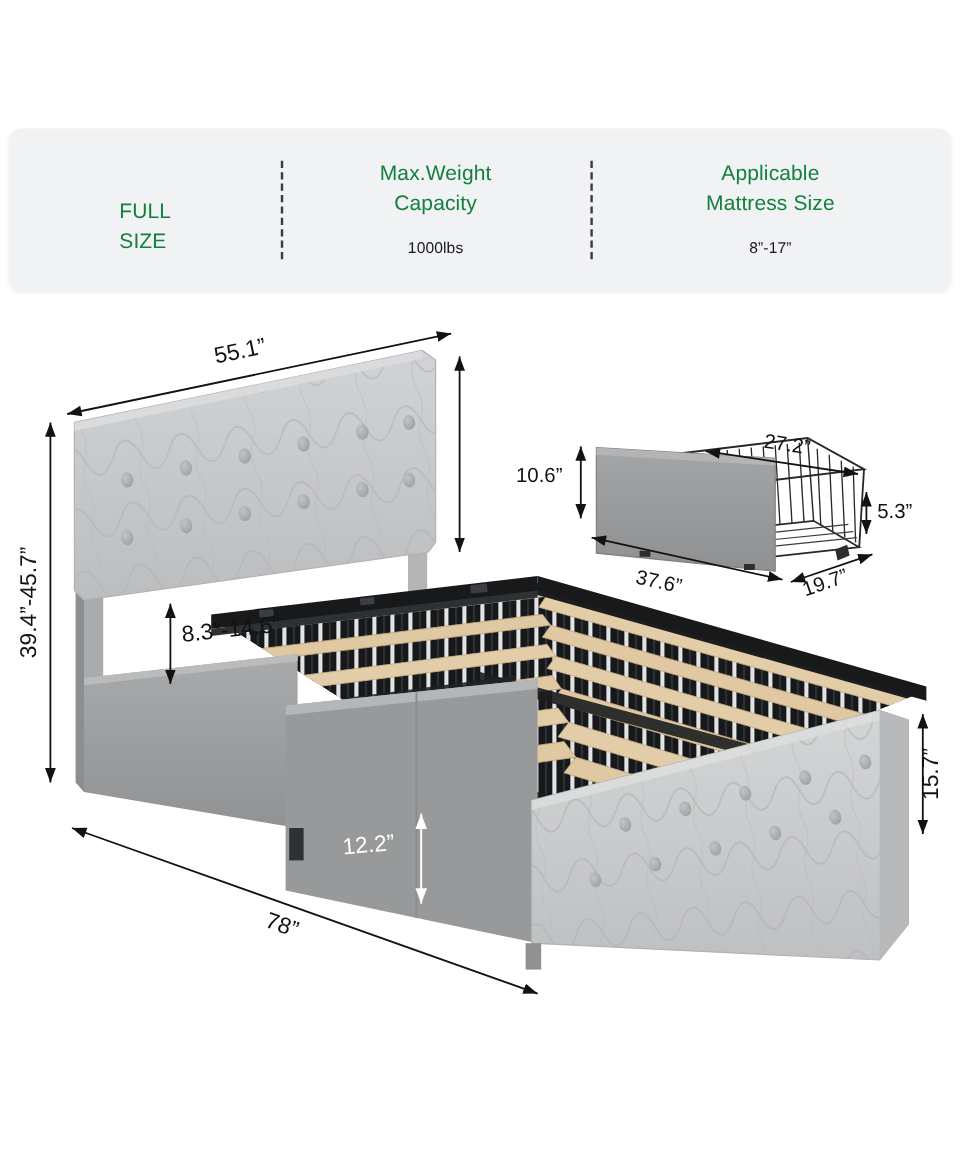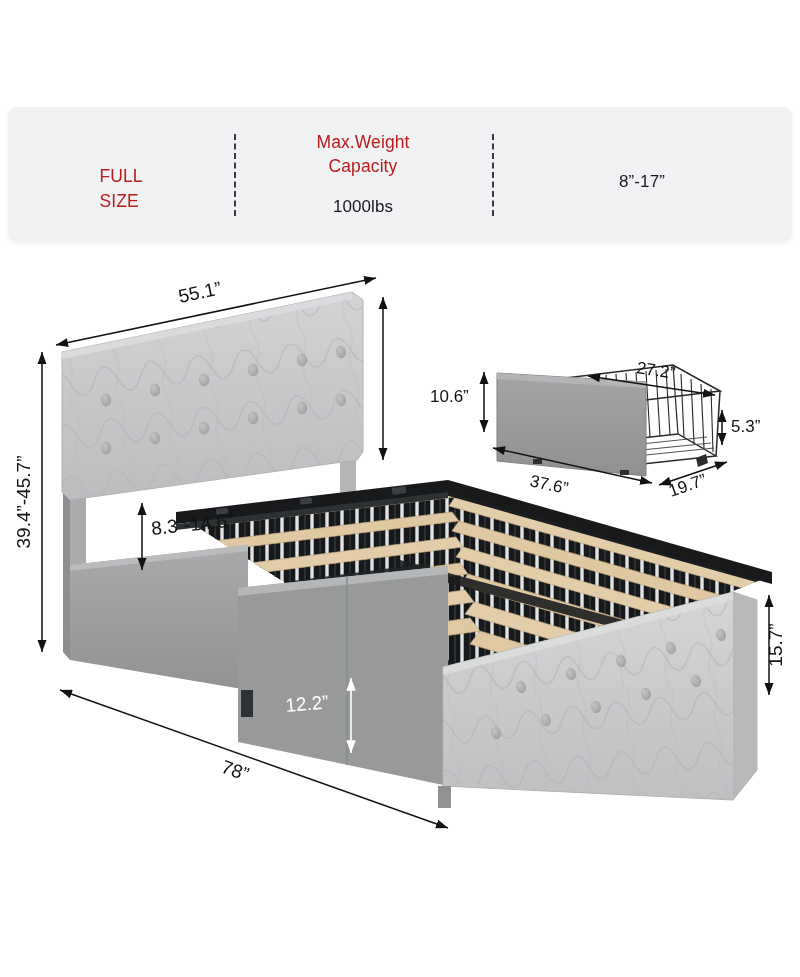--- a/index.html
+++ b/index.html
@@ -47,26 +47,26 @@
     top: 50%;
     left: 0;
     transform: translateY(-50%);
     width: 0;
     height: 82px;
     border-left: 2px dashed #3a3a42;
   }
   .spec-label {
     font-size: 17.5px;
     line-height: 1.42;
-    color: #b91c1c;
+    color: #15803d;
     letter-spacing: 0.1px;
     white-space: pre-line;
   }
   .spec-value {
-    font-size: 17px;
+    font-size: 13px;
     line-height: 1.42;
     color: #181820;
     margin-top: 16px;
     letter-spacing: 0.1px;
   }
   .spec-cell.size-cell .spec-label { text-align: left; }
 
   
   .stage {
     position: absolute;
@@ -94,20 +94,22 @@
 SIZE</div>
   </div>
   <div class="spec-cell weight-cell">
     <div class="spec-divider"></div>
     <div class="spec-label">Max.Weight
 Capacity</div>
     <div class="spec-value">1000lbs</div>
   </div>
   <div class="spec-cell">
     <div class="spec-divider"></div>
+    <div class="spec-label">Applicable
+Mattress Size</div>
     <div class="spec-value">8”-17”</div>
   </div>
 </div>
 
 <div class="stage">
 <svg width="800" height="977" viewBox="0 0 800 977" xmlns="http://www.w3.org/2000/svg">
   <defs>
     <marker id="arrEnd" markerWidth="9" markerHeight="9" refX="8" refY="3" orient="auto">
       <path d="M0,0 L8,3 L0,6 z" fill="#121212"></path>
     </marker>

